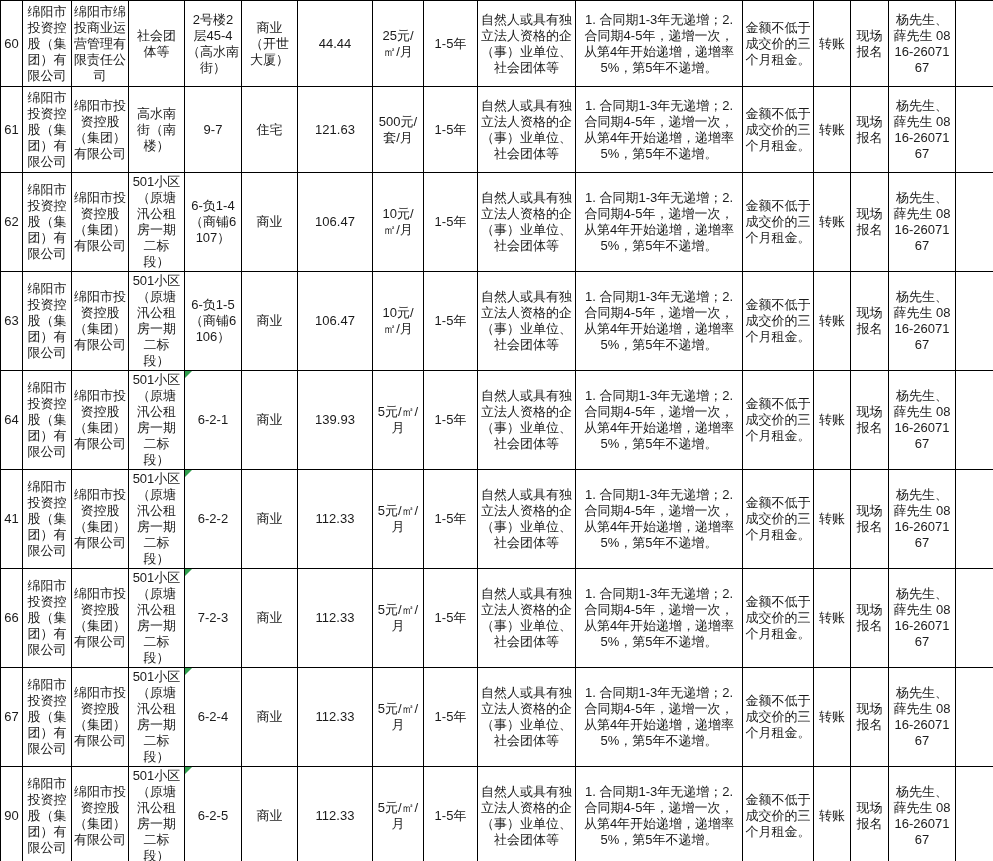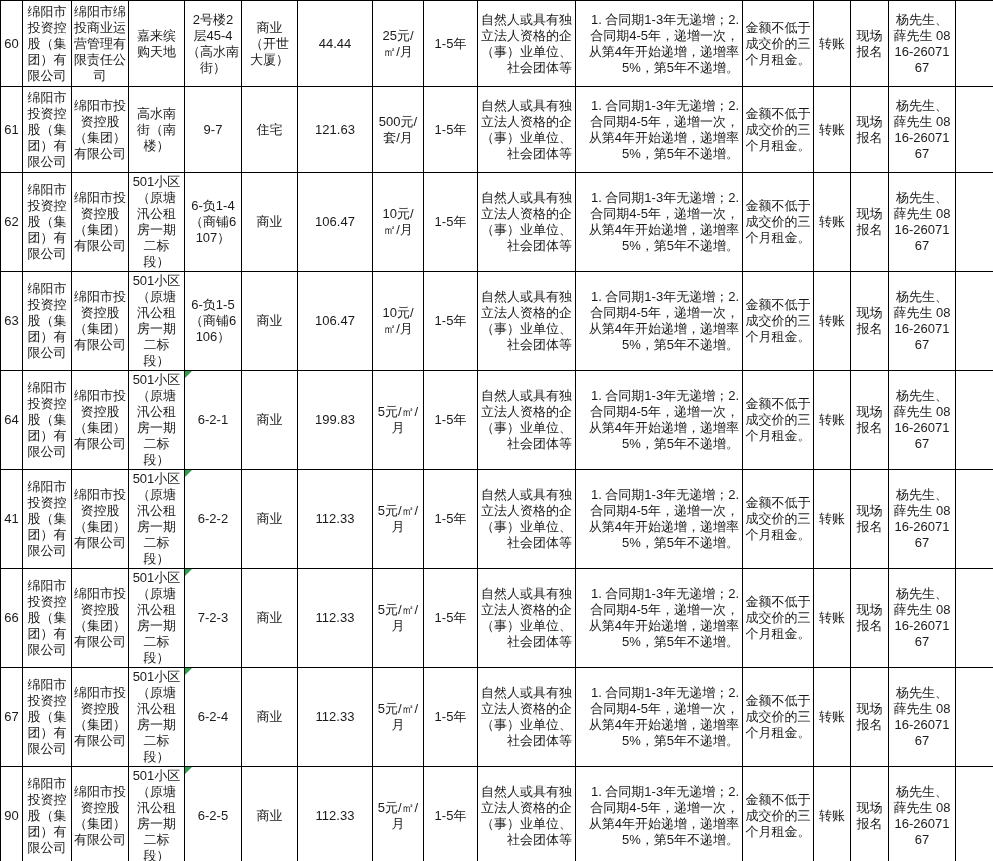--- a/index.html
+++ b/index.html
@@ -24,21 +24,21 @@
     font-size: 13px;
     line-height: 16px;
     vertical-align: middle;
     text-align: center;
     padding: 1px 2px;
     word-break: break-all;
     overflow: hidden;
   }
   tr { height: 86px; }
   td.l {
-    text-align: right;
+    text-align: center;
     padding: 1px 3px;
   }
   td.unit { position: relative; margin-top: 41px; }
   td.empty { border-right: none; }
   .flag {
     display: none;
     position: absolute;
     top: 0;
     left: 0;
     width: 0;
@@ -68,21 +68,21 @@
     <col style="width:37px">
     <col style="width:38px">
     <col style="width:67px">
     <col style="width:38px">
   </colgroup>
   <tbody>
       <tr>
     <td><span class="t">60</span></td>
     <td><span class="t">绵阳市投资控股（集团）有限公司</span></td>
     <td><span class="t">绵阳市绵投商业运营管理有限责任公司</span></td>
-    <td><span class="t">嘉来缤购天地</span></td>
+    <td><span class="t">社会团体等</span></td>
     <td class="unit"><span class="t">2号楼2层45-4（高水南街）</span></td>
     <td><span class="t">商业（开世大厦）</span></td>
     <td><span class="t">44.44</span></td>
     <td><span class="t">25元/㎡/月</span></td>
     <td><span class="t">1-5年</span></td>
     <td class="l"><span class="t">自然人或具有独立法人资格的企（事）业单位、社会团体等</span></td>
     <td class="l"><span class="t">1. 合同期1-3年无递增；2. 合同期4-5年，递增一次，从第4年开始递增，递增率5%，第5年不递增。</span></td>
     <td><span class="t">金额不低于成交价的三个月租金。</span></td>
     <td><span class="t">转账</span></td>
     <td><span class="t">现场报名</span></td>
@@ -143,21 +143,21 @@
     <td><span class="t">杨先生、薛先生 0816-2607167</span></td>
     <td class="empty"></td>
   </tr>
       <tr>
     <td><span class="t">64</span></td>
     <td><span class="t">绵阳市投资控股（集团）有限公司</span></td>
     <td><span class="t">绵阳市投资控股（集团）有限公司</span></td>
     <td><span class="t">501小区（原塘汛公租房一期二标段）</span></td>
     <td class="unit flagged"><span class="flag"></span><span class="t">6-2-1</span></td>
     <td><span class="t">商业</span></td>
-    <td><span class="t">199.83</span></td>
+    <td><span class="t">139.93</span></td>
     <td><span class="t">5元/㎡/月</span></td>
     <td><span class="t">1-5年</span></td>
     <td class="l"><span class="t">自然人或具有独立法人资格的企（事）业单位、社会团体等</span></td>
     <td class="l"><span class="t">1. 合同期1-3年无递增；2. 合同期4-5年，递增一次，从第4年开始递增，递增率5%，第5年不递增。</span></td>
     <td><span class="t">金额不低于成交价的三个月租金。</span></td>
     <td><span class="t">转账</span></td>
     <td><span class="t">现场报名</span></td>
     <td><span class="t">杨先生、薛先生 0816-2607167</span></td>
     <td class="empty"></td>
   </tr>

